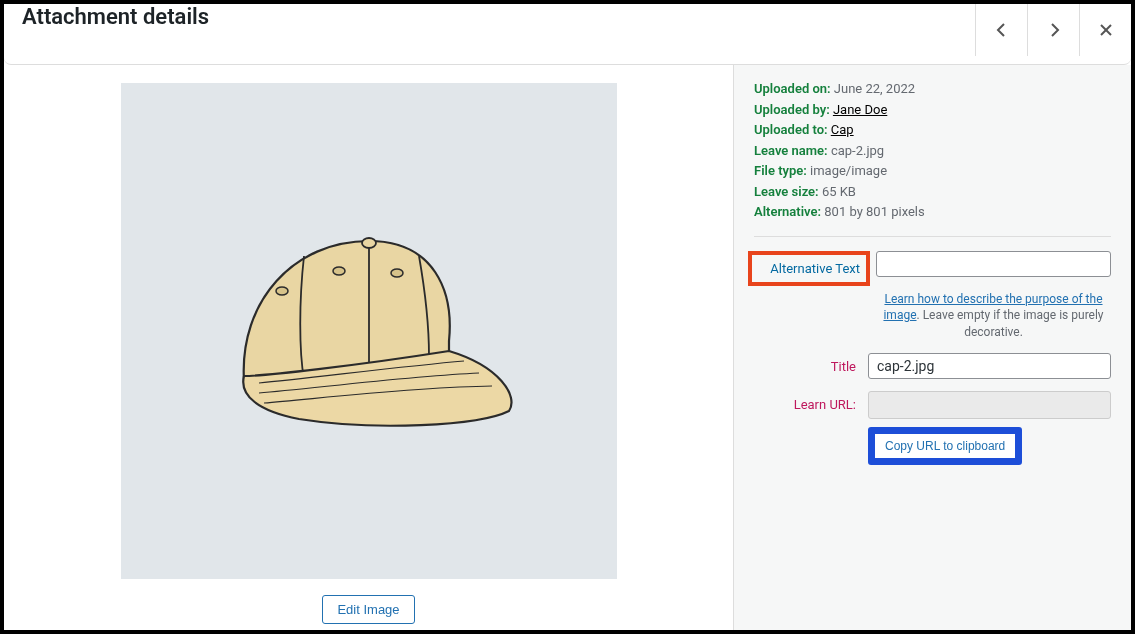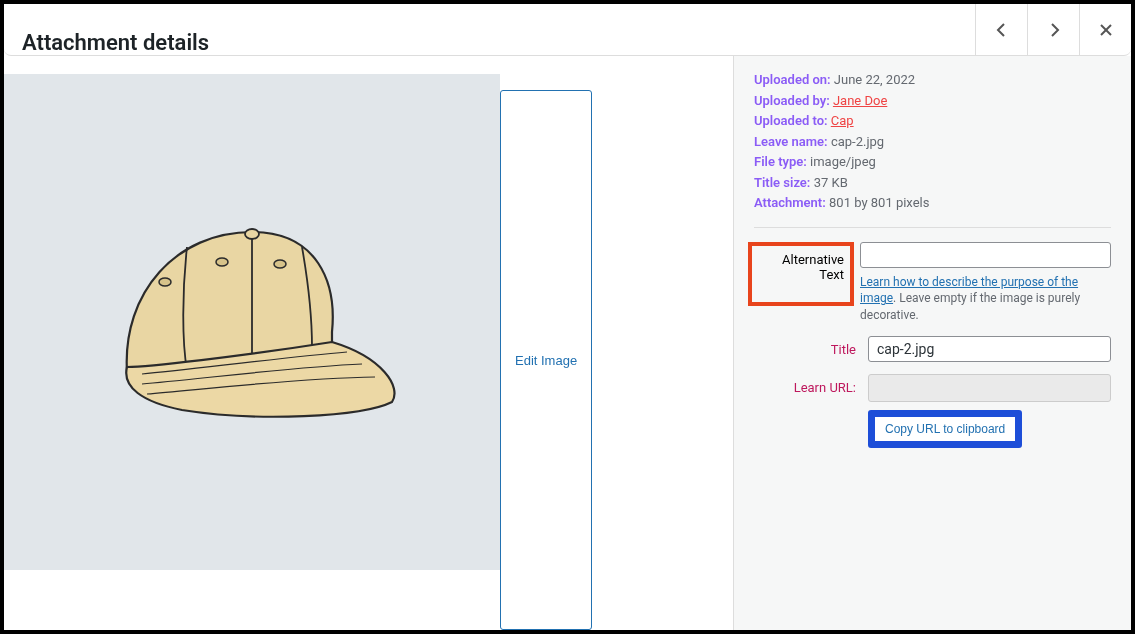--- a/index.html
+++ b/index.html
@@ -13,23 +13,23 @@
   }
   .modal {
     position: absolute;
     top: 4px; left: 4px; right: 4px; bottom: 4px;
     background: #fff;
     display: flex;
     flex-direction: column;
   }
   .modal-header {
     display: flex;
-    align-items: flex-end;
+    align-items: flex-start;
     border-bottom: 1px solid #ddd;
-    height: 52px;
+    height: 61px;
     border-radius: 7px;
   }
   .modal-title {
     font-size: 22px;
     font-weight: 600;
     color: #1d2327;
     padding-left: 18px;
     flex: 1;
   }
   .header-buttons {
@@ -48,21 +48,22 @@
   }
   .hbtn svg { width: 16px; height: 16px; stroke: #555; stroke-width: 2; fill: none; }
   .modal-body {
     display: flex;
     flex: 1;
     overflow: hidden;
   }
   .left-pane {
     flex: 1;
     display: flex;
-    flex-direction: row;
+    flex-direction: column;
+    align-items: center;
     padding-top: 18px;
   }
   .image-box {
     width: 496px;
     height: 496px;
     background: #e1e6ea;
     display: flex;
     align-items: center;
     justify-content: center;
   }
@@ -80,58 +81,58 @@
   .right-pane {
     width: 398px;
     border-left: 1px solid #ddd;
     background: #f6f7f7;
     padding: 14px 20px 14px 20px;
     overflow-y: auto;
     color: #646970;
     font-size: 13px;
   }
   .meta-row { line-height: 1.5; margin-bottom: 1px; }
-  .meta-row strong { color: #8b5cf6; font-weight: 600; }
-  .meta-row a { color: #ef4444; }
+  .meta-row strong { color: #15803d; font-weight: 600; }
+  .meta-row a { color: #000000; }
   .divider { border-top: 1px solid #ddd; margin: 14px 0 14px 0; }
   .field-row {
     display: flex;
     align-items: flex-start;
     margin-bottom: 12px;
   }
   .field-label {
     width: 114px;
     text-align: right;
     padding-right: 12px;
     padding-top: 6px;
     font-size: 13px;
     color: #be185d;
   }
   .field-label.highlight {
     border: 4px solid #e8441c;
-    padding: 6px 6px 20px 10px;
+    padding: 6px 6px 6px 10px;
     margin-right: 6px;
     margin-left: -6px;
-    width: 106px;
-    color: #000000;
+    width: 122px;
+    color: #0369a1;
   }
   .field-control { flex: 1; }
   .field-control input[type=text],
   .field-control textarea {
     width: 100%;
     border: 1px solid #8c8f94;
     border-radius: 3px;
     padding: 4px 8px;
     font-size: 14px;
     color: #2c3338;
     background: #fff;
     font-family: inherit;
   }
   .field-control textarea { height: 56px; resize: vertical; }
-  .hint { font-size: 12px; color: #646970; margin-top: 6px; line-height: 1.4; }
+  .hint { font-size: 12px; color: #646970; margin-top: 14px; line-height: 1.4; text-align: center; }
   .hint a { color: #2271b1; text-decoration: underline; }
   .copy-btn {
     margin-top: 8px;
     background: #fff;
     border: 7px solid #1d4ed8;
     color: #2271b1;
     font-size: 12px;
     padding: 5px 10px;
     border-radius: 3px;
     cursor: pointer;
@@ -209,28 +210,28 @@
       <div class="meta-row">
         <strong>Uploaded to:</strong>
         <a href="#">Cap</a>
       </div>
       <div class="meta-row">
         <strong>Leave name:</strong>
         <span>cap-2.jpg</span>
       </div>
       <div class="meta-row">
         <strong>File type:</strong>
-        <span>image/jpeg</span>
-      </div>
-      <div class="meta-row">
-        <strong>Title size:</strong>
-        <span>37 KB</span>
-      </div>
-      <div class="meta-row">
-        <strong>Attachment:</strong>
+        <span>image/image</span>
+      </div>
+      <div class="meta-row">
+        <strong>Leave size:</strong>
+        <span>65 KB</span>
+      </div>
+      <div class="meta-row">
+        <strong>Alternative:</strong>
         <span>801 by 801 pixels</span>
       </div>
 
       <div class="divider"></div>
 
       <div class="field-row">
         <div class="field-label highlight">Alternative Text</div>
         <div class="field-control">
           <input type="text" value="" style="">
           <div class="hint">

